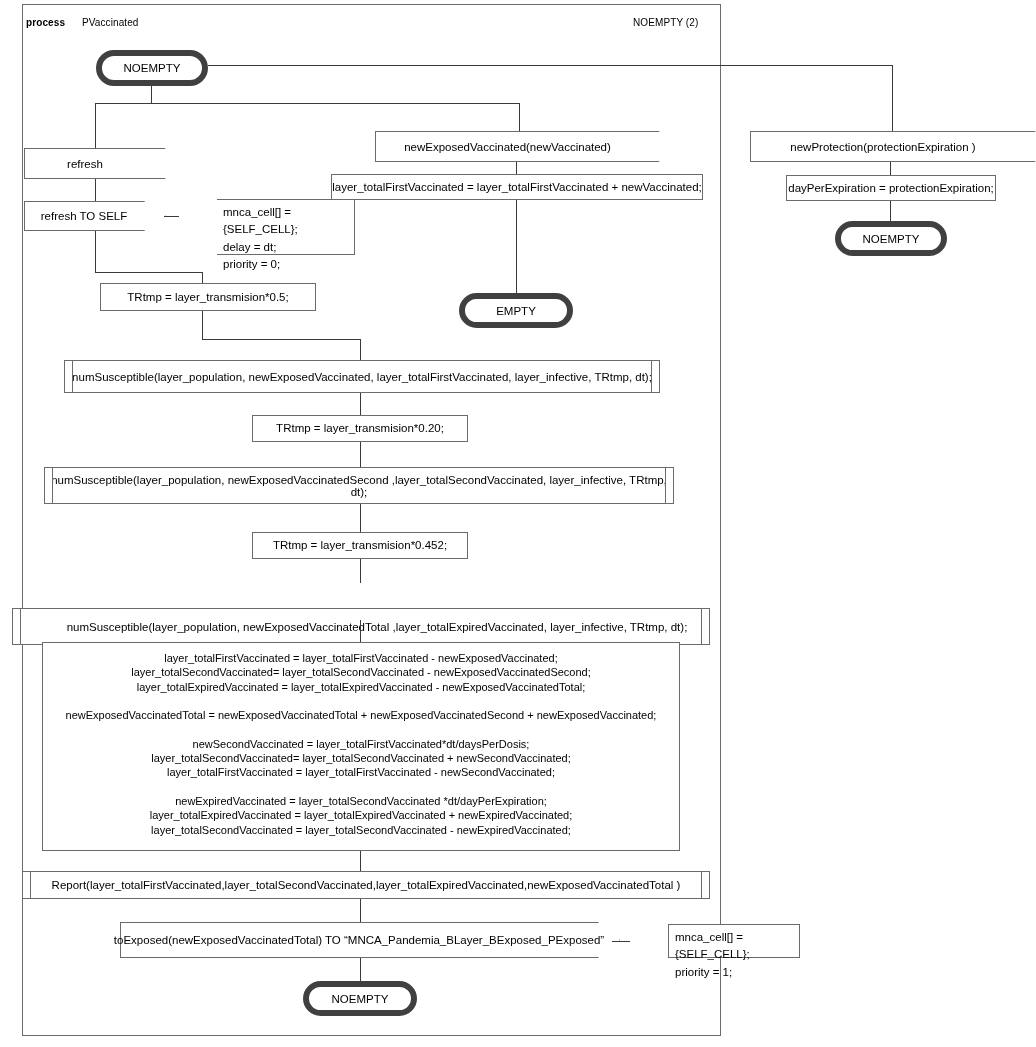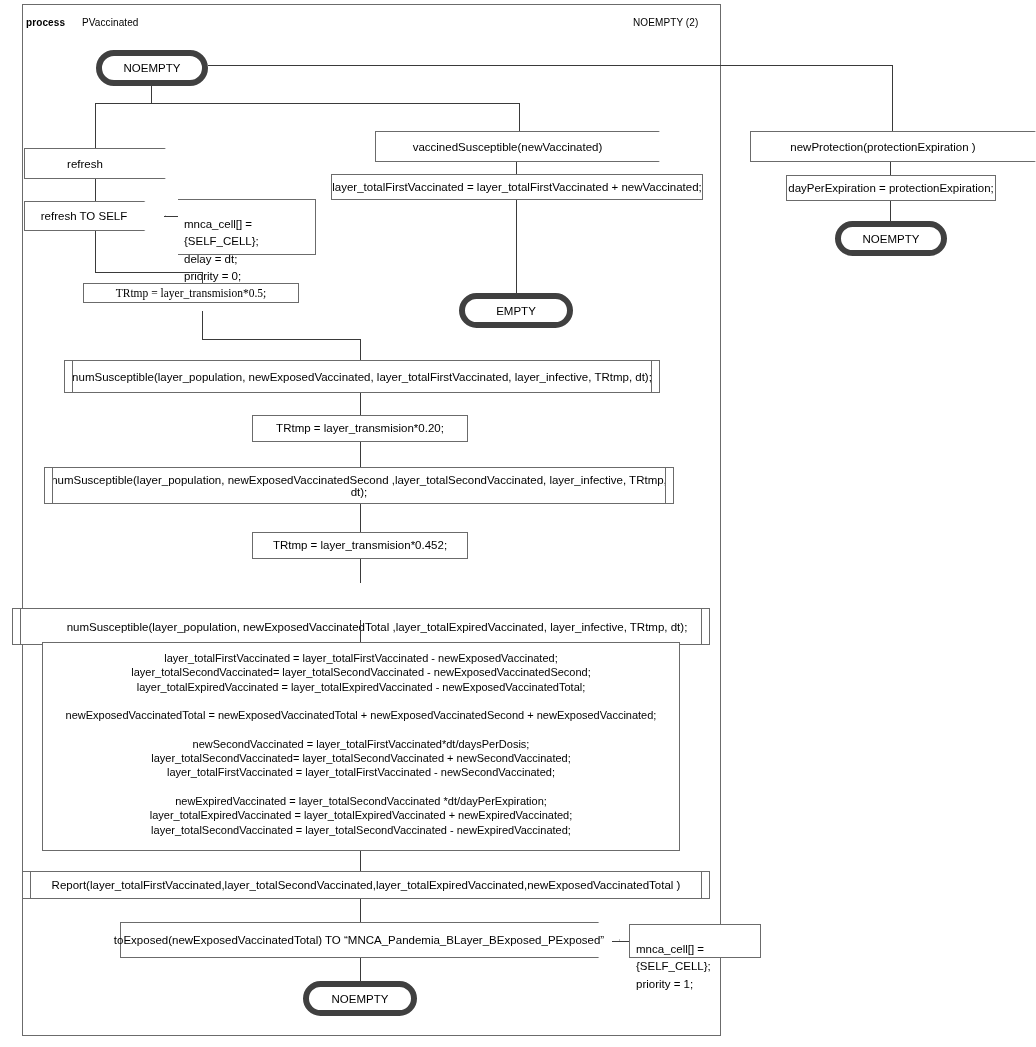--- a/index.html
+++ b/index.html
@@ -108,23 +108,24 @@
   .sig.out .lbl{padding-right:22px;}
 
   
   .cmt{
     position:absolute;
     box-sizing:border-box;
     border:1px solid #6b6b6b;
     border-left:none;
     background:#fff;
     font-size:11.5px;
-    padding:16px 8px 4px 6px;
+    padding:4px 8px 4px 6px;
     line-height:1.5;
     white-space:pre-line;
+    margin-left:39px;
   }
   .cmt.closed{border-left:1px solid #6b6b6b;}
 </style>
 </head>
 <body>
 
 <div id="canvas">
 
   <div class="frame" style="left:22px;top:4px;width:697px;height:1030px;"></div>
 
@@ -156,29 +157,29 @@
 
   <div class="ln lnh" style="left:164px;top:216px;width:15px;"></div>
   <div class="cmt" style="left:178px;top:199px;width:138px;height:56px;">mnca_cell[] = {SELF_CELL};
 delay = dt;
 priority = 0;</div>
 
   <div class="ln lnv" style="left:95px;top:231px;height:41px;"></div>
   <div class="ln lnh" style="left:95px;top:272px;width:108px;"></div>
   <div class="ln lnv" style="left:202px;top:272px;height:11px;"></div>
 
-  <div class="task" style="left:83px;top:283px;width:216px;height:20px;font-family:Liberation Serif, serif;">TRtmp  = layer_transmision*0.5;</div>
+  <div class="task" style="left:100px;top:283px;width:216px;height:28px;">TRtmp  = layer_transmision*0.5;</div>
 
   <div class="ln lnv" style="left:202px;top:311px;height:28px;"></div>
   <div class="ln lnh" style="left:202px;top:339px;width:159px;"></div>
   <div class="ln lnv" style="left:360px;top:339px;height:21px;"></div>
 
   <div class="sig" style="left:375px;top:131px;width:285px;height:31px;">
     <div class="body"></div>
-    <div class="lbl">vaccinedSusceptible(newVaccinated)</div>
+    <div class="lbl">newExposedVaccinated(newVaccinated)</div>
   </div>
 
   <div class="ln lnv" style="left:516px;top:162px;height:12px;"></div>
 
   <div class="task" style="left:331px;top:174px;width:372px;height:26px;">layer_totalFirstVaccinated = layer_totalFirstVaccinated + newVaccinated;</div>
 
   <div class="ln lnv" style="left:516px;top:200px;height:93px;"></div>
 
   <div class="state" style="left:459px;top:293px;width:114px;height:35px;">EMPTY</div>
 

